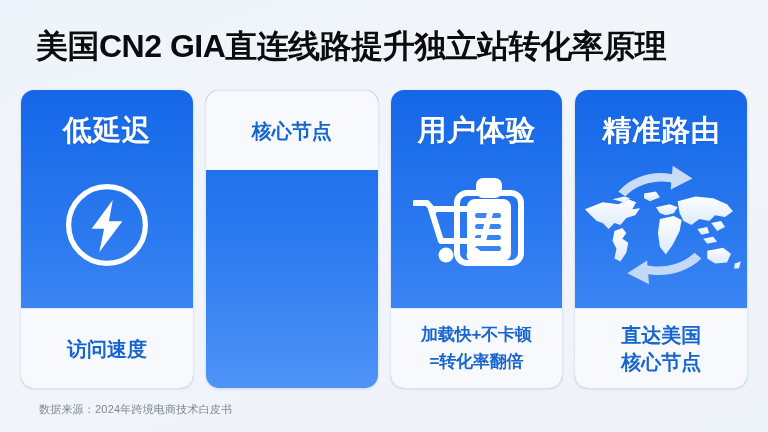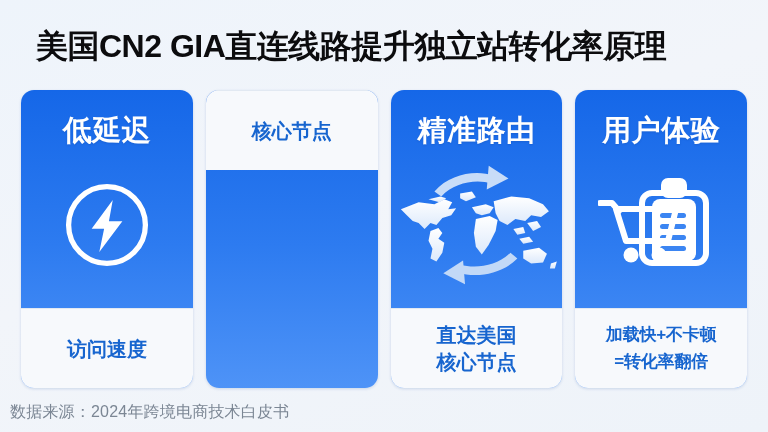--- a/index.html
+++ b/index.html
@@ -87,23 +87,23 @@
     font-weight: bold;
     color: #1765cf;
     line-height: 26px;
     white-space: nowrap;
   }
   .card-4 .footer-line { font-size: 17px; letter-spacing: -0.2px; }
 
   
   .source {
     position: absolute;
-    left: 10px;
+    left: 39px;
     top: 402px;
-    font-size: 16px;
+    font-size: 11px;
     color: #7b8694;
     letter-spacing: 0.2px;
   }
 </style>
 </head>
 <body>
 
 <div class="title">美国CN2 GIA直连线路提升独立站转化率原理</div>
 
 <div class="cards">
@@ -119,20 +119,55 @@
       </div>
     </div>
     <div class="card-footer">
       <div class="footer-line">访问速度</div>
     </div>
   </div>
 
   <div class="card card-2">
     <div class="card-footer">
       <div class="footer-line">核心节点</div>
+    </div>
+  </div>
+
+  <div class="card card-4">
+    <div class="card-top">
+      <div class="card-heading">用户体验</div>
+      <div class="icon-wrap">
+        <svg width="126" height="96" viewBox="0 0 126 96">
+
+          <g>
+            <path d="M54 16 h44 a10 10 0 0 1 10 10 v50 a10 10 0 0 1 -10 10 h-44 a10 10 0 0 1 -10 -10 v-50 a10 10 0 0 1 10 -10 z" fill="none" stroke="#ffffff" stroke-width="6"></path>
+            <path d="M62 22 h28 a8 8 0 0 1 8 8 v46 a8 8 0 0 1 -8 8 h-28 a8 8 0 0 1 -8 -8 v-46 a8 8 0 0 1 8 -8 z" fill="#ffffff"></path>
+            <rect x="66" y="4" width="20" height="14" rx="4" fill="none" stroke="#ffffff" stroke-width="6"></rect>
+            <rect x="66" y="4" width="20" height="14" rx="4" fill="#ffffff"></rect>
+
+            <g fill="#3b85f2">
+              <rect x="62" y="36" width="26" height="5" rx="2.5"></rect>
+              <rect x="62" y="47" width="26" height="5" rx="2.5"></rect>
+              <rect x="62" y="58" width="26" height="5" rx="2.5"></rect>
+              <rect x="62" y="69" width="26" height="5" rx="2.5"></rect>
+            </g>
+          </g>
+
+          <g>
+            <path d="M2 26 h12 l7 8" fill="none" stroke="#ffffff" stroke-width="6" stroke-linecap="round" stroke-linejoin="round"></path>
+            <path d="M18 32 h60 l-8 32 h-42 z" fill="none" stroke="#ffffff" stroke-width="6" stroke-linejoin="round"></path>
+            <circle cx="33" cy="78" r="7.5" fill="#ffffff"></circle>
+            <circle cx="61" cy="78" r="7.5" fill="#ffffff"></circle>
+          </g>
+        </svg>
+      </div>
+    </div>
+    <div class="card-footer">
+      <div class="footer-line">加载快+不卡顿</div>
+      <div class="footer-line">=转化率翻倍</div>
     </div>
   </div>
 
   <div class="card card-3">
     <div class="card-top">
       <div class="card-heading">精准路由</div>
       <div class="icon-wrap">
         <svg width="174" height="124" viewBox="0 0 174 124">
           <defs>
             <linearGradient id="mapg" x1="0" y1="0" x2="0" y2="1">
@@ -176,50 +211,15 @@
           </g>
         </svg>
       </div>
     </div>
     <div class="card-footer">
       <div class="footer-line">直达美国</div>
       <div class="footer-line">核心节点</div>
     </div>
   </div>
 
-  <div class="card card-4">
-    <div class="card-top">
-      <div class="card-heading">用户体验</div>
-      <div class="icon-wrap">
-        <svg width="126" height="96" viewBox="0 0 126 96">
-
-          <g>
-            <path d="M54 16 h44 a10 10 0 0 1 10 10 v50 a10 10 0 0 1 -10 10 h-44 a10 10 0 0 1 -10 -10 v-50 a10 10 0 0 1 10 -10 z" fill="none" stroke="#ffffff" stroke-width="6"></path>
-            <path d="M62 22 h28 a8 8 0 0 1 8 8 v46 a8 8 0 0 1 -8 8 h-28 a8 8 0 0 1 -8 -8 v-46 a8 8 0 0 1 8 -8 z" fill="#ffffff"></path>
-            <rect x="66" y="4" width="20" height="14" rx="4" fill="none" stroke="#ffffff" stroke-width="6"></rect>
-            <rect x="66" y="4" width="20" height="14" rx="4" fill="#ffffff"></rect>
-
-            <g fill="#3b85f2">
-              <rect x="62" y="36" width="26" height="5" rx="2.5"></rect>
-              <rect x="62" y="47" width="26" height="5" rx="2.5"></rect>
-              <rect x="62" y="58" width="26" height="5" rx="2.5"></rect>
-              <rect x="62" y="69" width="26" height="5" rx="2.5"></rect>
-            </g>
-          </g>
-
-          <g>
-            <path d="M2 26 h12 l7 8" fill="none" stroke="#ffffff" stroke-width="6" stroke-linecap="round" stroke-linejoin="round"></path>
-            <path d="M18 32 h60 l-8 32 h-42 z" fill="none" stroke="#ffffff" stroke-width="6" stroke-linejoin="round"></path>
-            <circle cx="33" cy="78" r="7.5" fill="#ffffff"></circle>
-            <circle cx="61" cy="78" r="7.5" fill="#ffffff"></circle>
-          </g>
-        </svg>
-      </div>
-    </div>
-    <div class="card-footer">
-      <div class="footer-line">加载快+不卡顿</div>
-      <div class="footer-line">=转化率翻倍</div>
-    </div>
-  </div>
-
 </div>
 
 <div class="source">数据来源：2024年跨境电商技术白皮书</div>
 
 </body></html>

